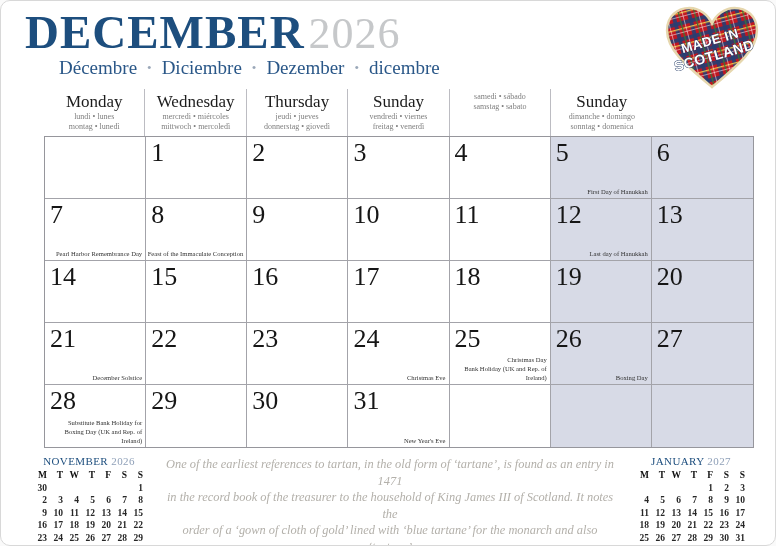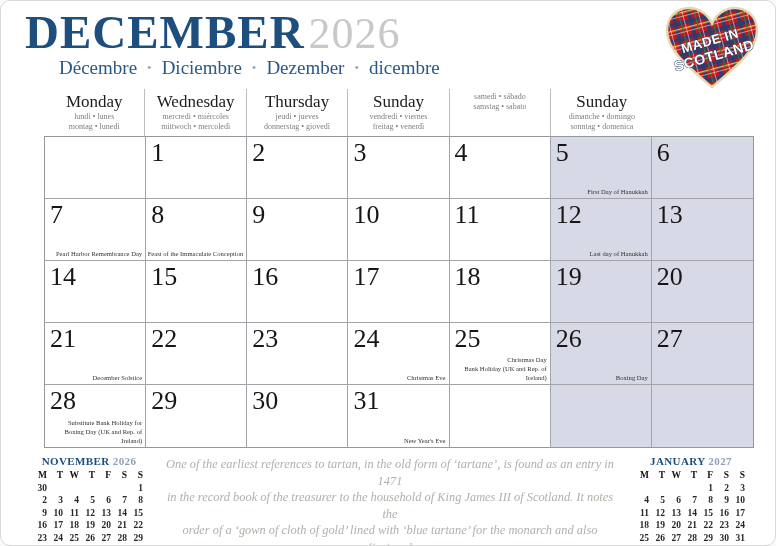--- a/index.html
+++ b/index.html
@@ -30,21 +30,21 @@
   .cell:nth-child(7n) { border-right:none; }
   .cell:nth-last-child(-n+7) { border-bottom:none; }
   .cell.wk, .dayhead.wk-hd { }
   .cell.wk { background:#d7dae6; }
   .num { display:block; font-size:26px; line-height:28px; color:#161616; padding:2px 0 0 5px; }
   .holiday { position:absolute; right:3px; bottom:2px; font-size:6.6px; line-height:9px;
     color:#333; text-align:right; white-space:pre-line; }
   
   .footer { display:flex; align-items:flex-start; padding:6px 14px 0 18px; }
   .mini { width:140px; }
-  .mini-title { text-align:center; font-size:11px; font-weight:bold; color:#1d4e7e; letter-spacing:0.4px; line-height:14px; }
+  .mini-title { text-align:center; font-size:11px; font-weight:normal; color:#1d4e7e; letter-spacing:0.4px; line-height:14px; }
   .mini-title .my { color:#8fa0b8; }
   .mini-grid { display:grid; grid-template-columns:repeat(7,16px); justify-content:center;
     font-size:9.5px; font-weight:bold; color:#262626; line-height:12.5px; margin-top:1px; }
   .mini-grid span { text-align:right; padding-right:2px; }
   .mini-grid .mh { color:#111; }
   .fact { flex:1; text-align:center; font-style:italic; font-size:12.4px; line-height:16.5px;
     color:#b3b0aa; padding:2px 6px 0 6px; }
 </style>
 </head>
 <body>

